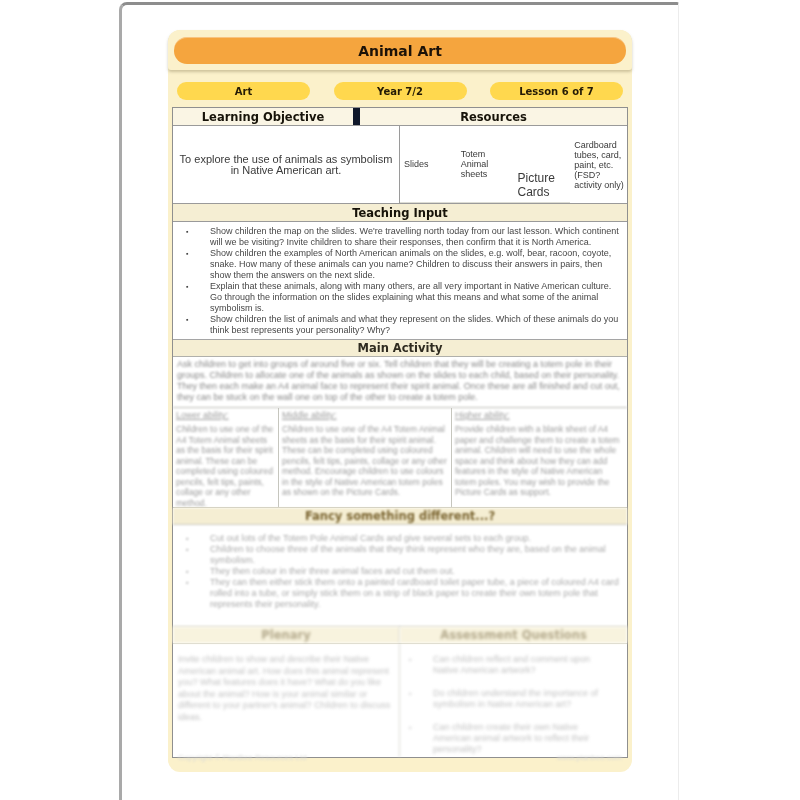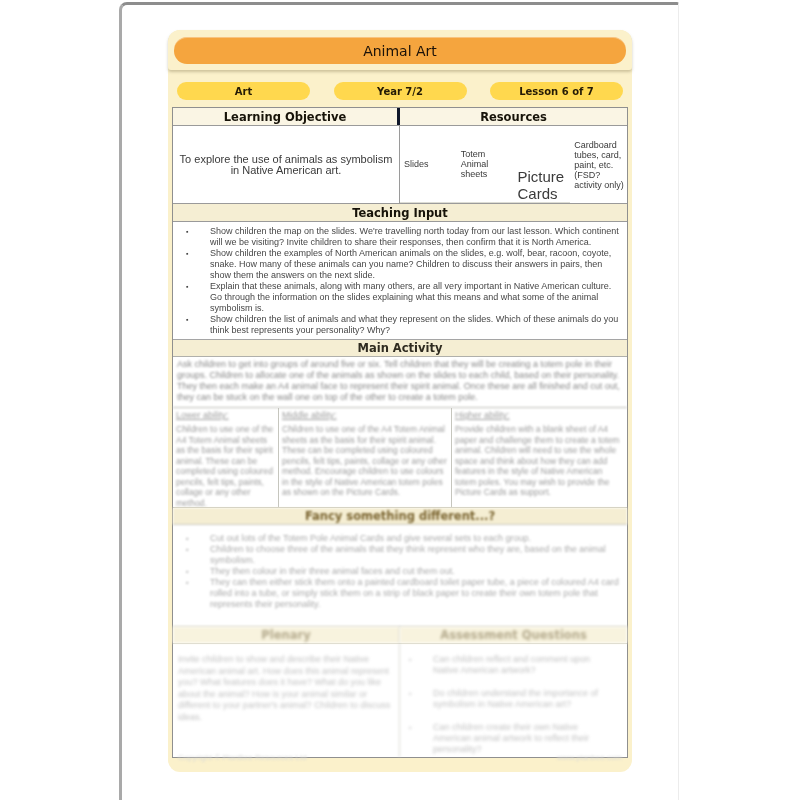--- a/index.html
+++ b/index.html
@@ -24,21 +24,21 @@
     background:#FBF1CB;border-radius:12px;
   }
   .banner-strip{
     padding:7px 6px 6px 6px;border-radius:12px 12px 3px 3px;
     background:#FBF1CB;box-shadow:0 2px 3px rgba(120,110,70,0.35);
     position:relative;z-index:2;
   }
   .banner{
     height:27px;background:#F5A53E;border-radius:13px;
     display:flex;align-items:center;justify-content:center;
-    font-family:"DejaVu Sans", sans-serif;font-weight:normal;font-size:14px;color:#1c1208;
+    font-family:"DejaVu Sans", sans-serif;font-weight:bold;font-size:14px;color:#1c1208;
     box-shadow:inset 0 1px 0 rgba(255,255,255,.35);
     text-align:center;
   }
   .pills{display:flex;justify-content:space-between;padding:12px 9px 0 9px;}
   .pill{
     width:133px;height:18px;background:#FFD84E;border-radius:9px;
     display:flex;align-items:center;justify-content:center;
     font-family:"DejaVu Sans", sans-serif;font-weight:bold;font-size:10px;color:#241a05;
   }
   .ltable{
@@ -90,30 +90,30 @@
 
     <div class="pills">
       <div class="pill">Art</div>
       <div class="pill">Year 7/2</div>
       <div class="pill">Lesson 6 of 7</div>
     </div>
 
     <div class="ltable">
 
       <div class="row" style="border-bottom:1px solid #9a9a9a;">
-        <div class="cell col-head" style="width:227px;border-right:3px solid #0f172a;">Learning Objective</div>
+        <div class="cell col-head" style="width:187px;border-right:7px solid #0f172a;">Learning Objective</div>
         <div class="cell col-head" style="flex:1;">Resources</div>
       </div>
 
       <div class="row" style="height:78px;border-bottom:1px solid #9a9a9a;">
         <div class="cell z0" style="width:227px;border-right:1px solid #9a9a9a;display:flex;align-items:center;justify-content:center;text-align:center;font-size:11px;line-height:11px;padding:2px 6px;">To explore the use of animals as symbolism in Native American art.</div>
         <div class="cell" style="flex:1;display:flex;">
           <div class="z0" style="flex:1;display:flex;align-items:center;padding-left:4px;font-size:9px;border-bottom:1px solid #dcdcd4;">Slides</div>
           <div class="z0" style="flex:1;display:flex;align-items:center;padding-left:4px;font-size:9px;border-bottom:1px solid #dcdcd4;">Totem Animal sheets</div>
-          <div class="z0" style="flex:1;display:flex;align-items:center;padding-left:4px;font-size:15px;border-bottom:1px solid #dcdcd4;margin-top:42px;">Picture Cards</div>
+          <div class="z0" style="flex:1;display:flex;align-items:center;padding-left:4px;font-size:12px;border-bottom:1px solid #dcdcd4;margin-top:42px;">Picture Cards</div>
           <div class="z0" style="flex:1;display:flex;align-items:center;padding-left:4px;font-size:9px;">Cardboard tubes, card, paint, etc. (FSD? activity only)</div>
         </div>
       </div>
 
       <div class="sec-head" style="height:17px;">Teaching Input</div>
       <div class="bullets z1" style="height:113px;border-bottom:1px solid #a5a5a5;">
         <div class="b-item">
           <div class="b-marker">▪</div>
           <div class="b-text">Show children the map on the slides. We're travelling north today from our last lesson. Which continent will we be visiting? Invite children to share their responses, then confirm that it is North America.</div>
         </div>

